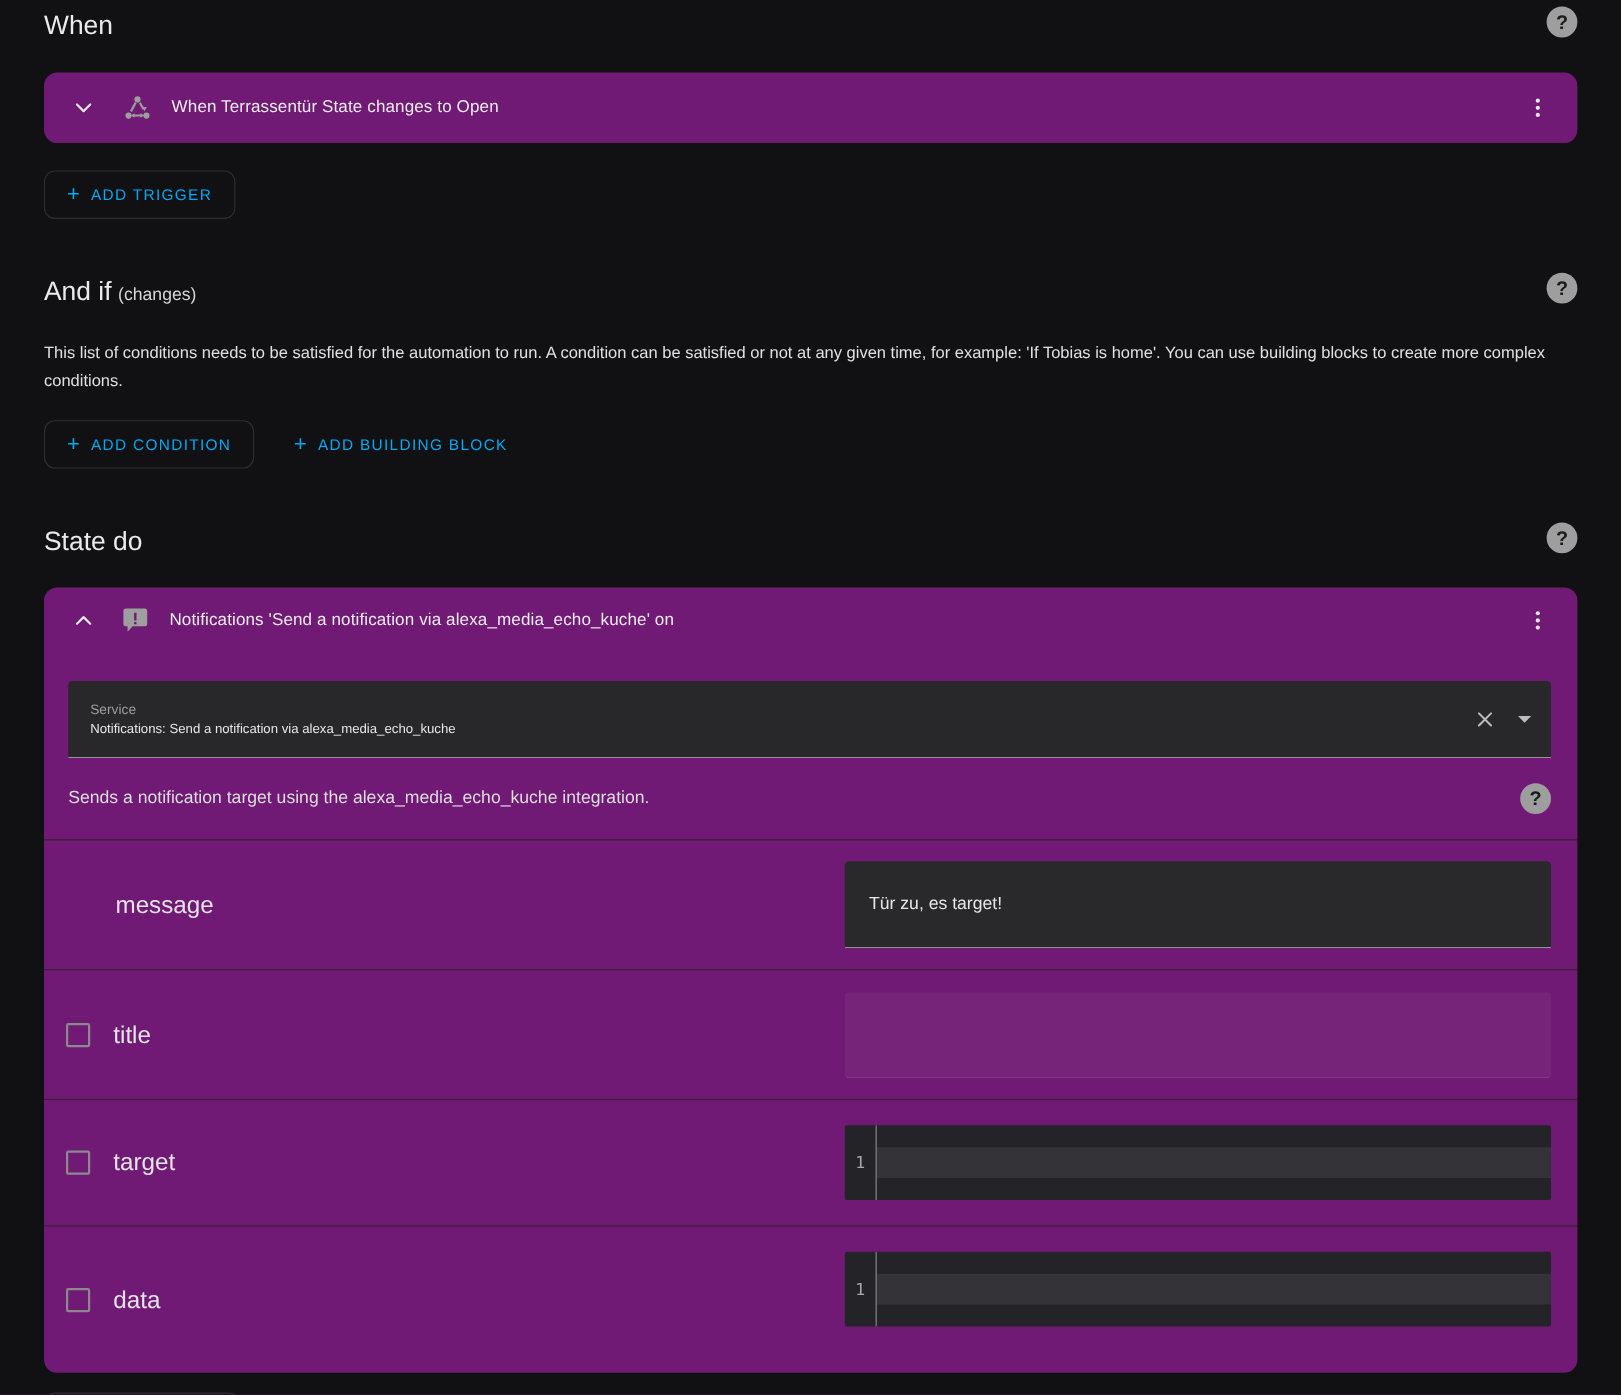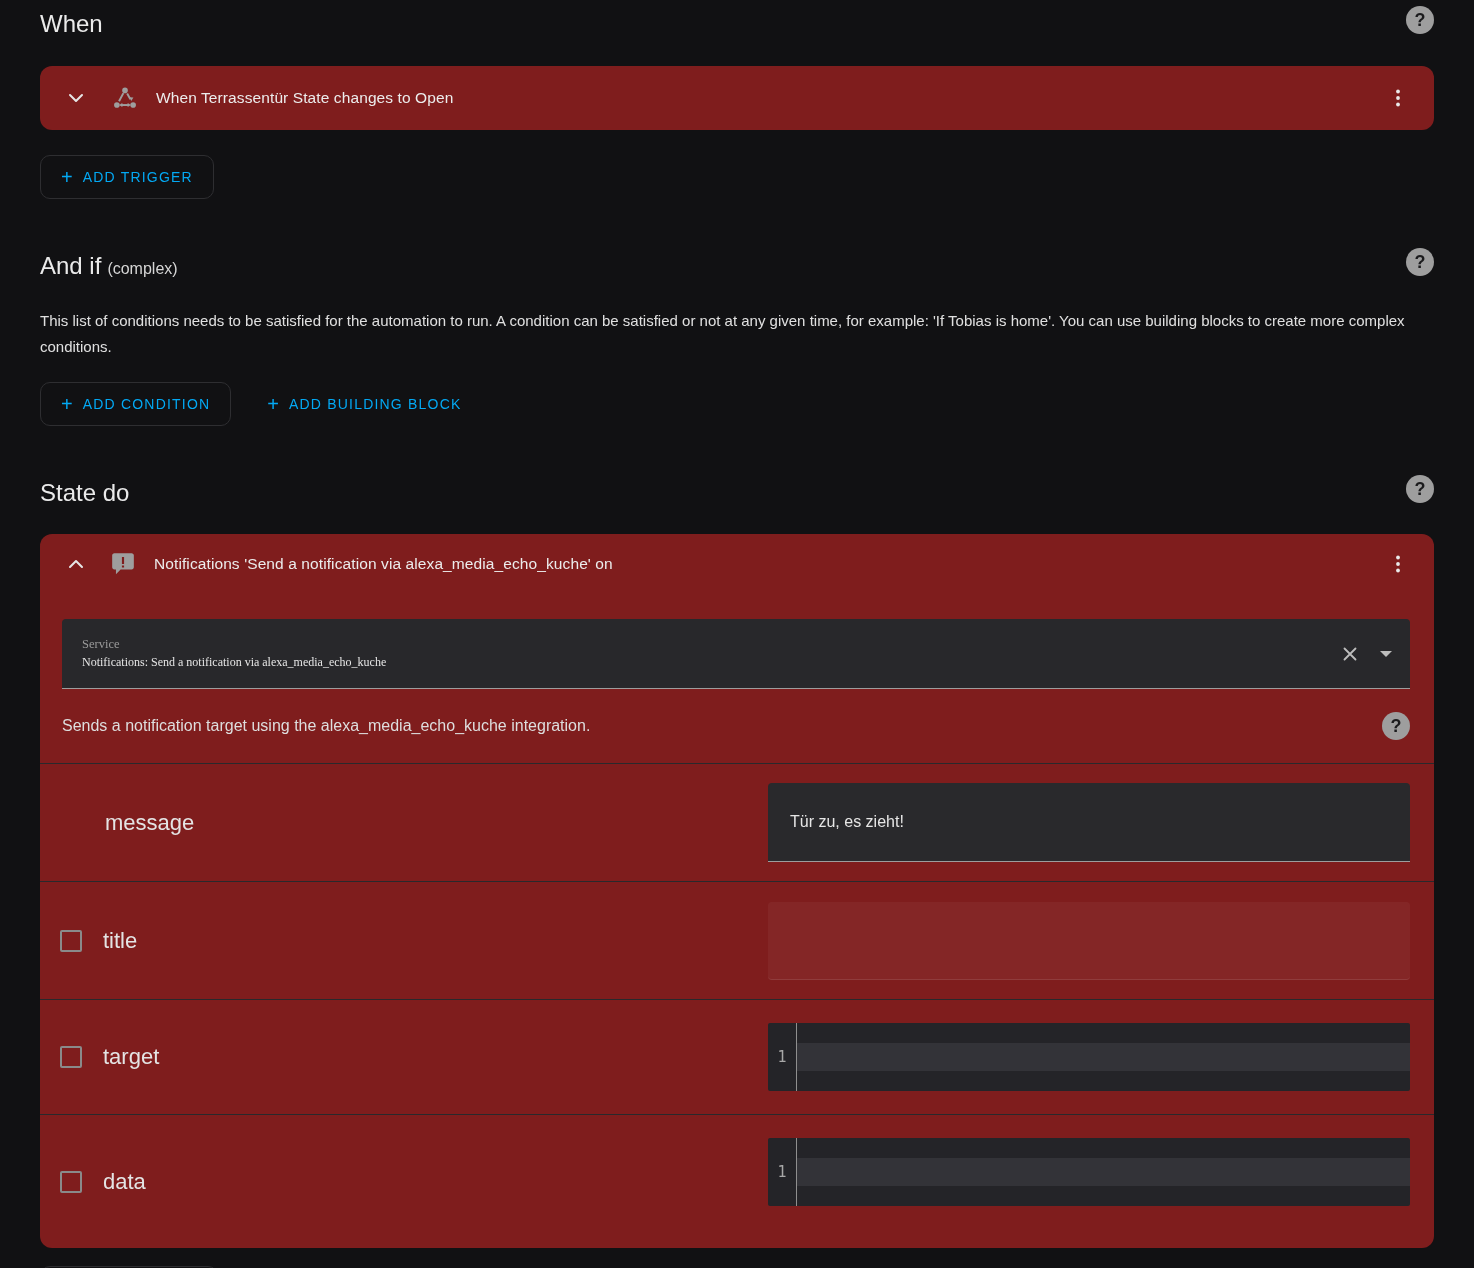--- a/index.html
+++ b/index.html
@@ -19,21 +19,21 @@
   .help-circle {
     width:28px; height:28px; border-radius:50%;
     background:#9e9e9e; color:#1b1b1d;
     display:flex; align-items:center; justify-content:center;
     font-size:18px; font-weight:700; margin-top:-2px;
     cursor:pointer; flex:0 0 auto;
   }
 
   
   .card {
-    background:#7f1d1d; border-radius:12px;
+    background:#701a75; border-radius:12px;
     width:1394px;
   }
   .row-card {
     margin-top:26px; height:64px;
     display:flex; align-items:center; padding:0 16px;
   }
   .card-title { font-size:15.5px; font-weight:500; color:#ececec; letter-spacing:.1px; }
   .icon-btn { background:none; border:none; cursor:pointer; display:flex; align-items:center; justify-content:center; width:40px; height:40px; }
   .spacer { flex:1; }
   .glyph-icon { color:#9e9e9e; display:flex; align-items:center; }
@@ -62,21 +62,21 @@
   .action-card { margin-top:25px; padding-bottom:0; }
   .action-header { height:60px; display:flex; align-items:center; padding:0 16px; }
 
   .service-field {
     margin:25px 24px 0 22px; height:70px;
     background:#28282b; border-radius:4px 4px 0 0;
     border-bottom:1px solid #9d9d9d;
     display:flex; align-items:center; padding:0 18px 0 20px;
     cursor:text;
   }
-  .service-text { display:flex; flex-direction:column; gap:3px; flex:1;font-family:Liberation Serif, serif; }
+  .service-text { display:flex; flex-direction:column; gap:3px; flex:1; }
   .service-label { font-size:12.5px; color:#9b9b9b; }
   .service-value { font-size:12px; color:#e6e6e6; }
   .caret-down {
     width:0; height:0; border-left:6px solid transparent; border-right:6px solid transparent;
     border-top:6px solid #bdbdbd; margin-left:14px;
   }
 
   .service-desc {
     height:74px; display:flex; align-items:center; justify-content:space-between;
     padding:0 24px 0 22px; font-size:16px; color:#dedede;
@@ -179,21 +179,21 @@
   </div>
 
   <button class="btn mt25">
     <span class="plus">+</span>
     <span>ADD TRIGGER</span>
   </button>
 
   
   <div class="section-header mt51">
     <div class="heading">
-      <span>And if</span><span class="optional">(complex)</span>
+      <span>And if</span><span class="optional">(changes)</span>
     </div>
     <div class="help-circle">?</div>
   </div>
 
   <p class="para">This list of conditions needs to be satisfied for the automation to run. A condition can be satisfied or not at any given time, for example: 'If Tobias is home'. You can use building blocks to create more complex conditions.</p>
 
   <div class="btn-row" style="margin-top:22px">
     <button class="btn">
       <span class="plus">+</span>
       <span>ADD CONDITION</span>
@@ -250,21 +250,21 @@
     <div class="service-desc">
       <span>Sends a notification target using the alexa_media_echo_kuche integration.</span>
       <div class="help-circle" style="margin-top:0">?</div>
     </div>
 
     <div class="form-row row-message no-check">
       <div class="left">
         <span class="field-label">message</span>
       </div>
       <div class="text-input">
-        <span>Tür zu, es zieht!</span>
+        <span>Tür zu, es target!</span>
       </div>
     </div>
 
     <div class="form-row row-title">
       <div class="left">
         <span class="checkbox"></span>
         <span class="field-label">title</span>
       </div>
       <div class="text-input disabled">
         <span></span>

